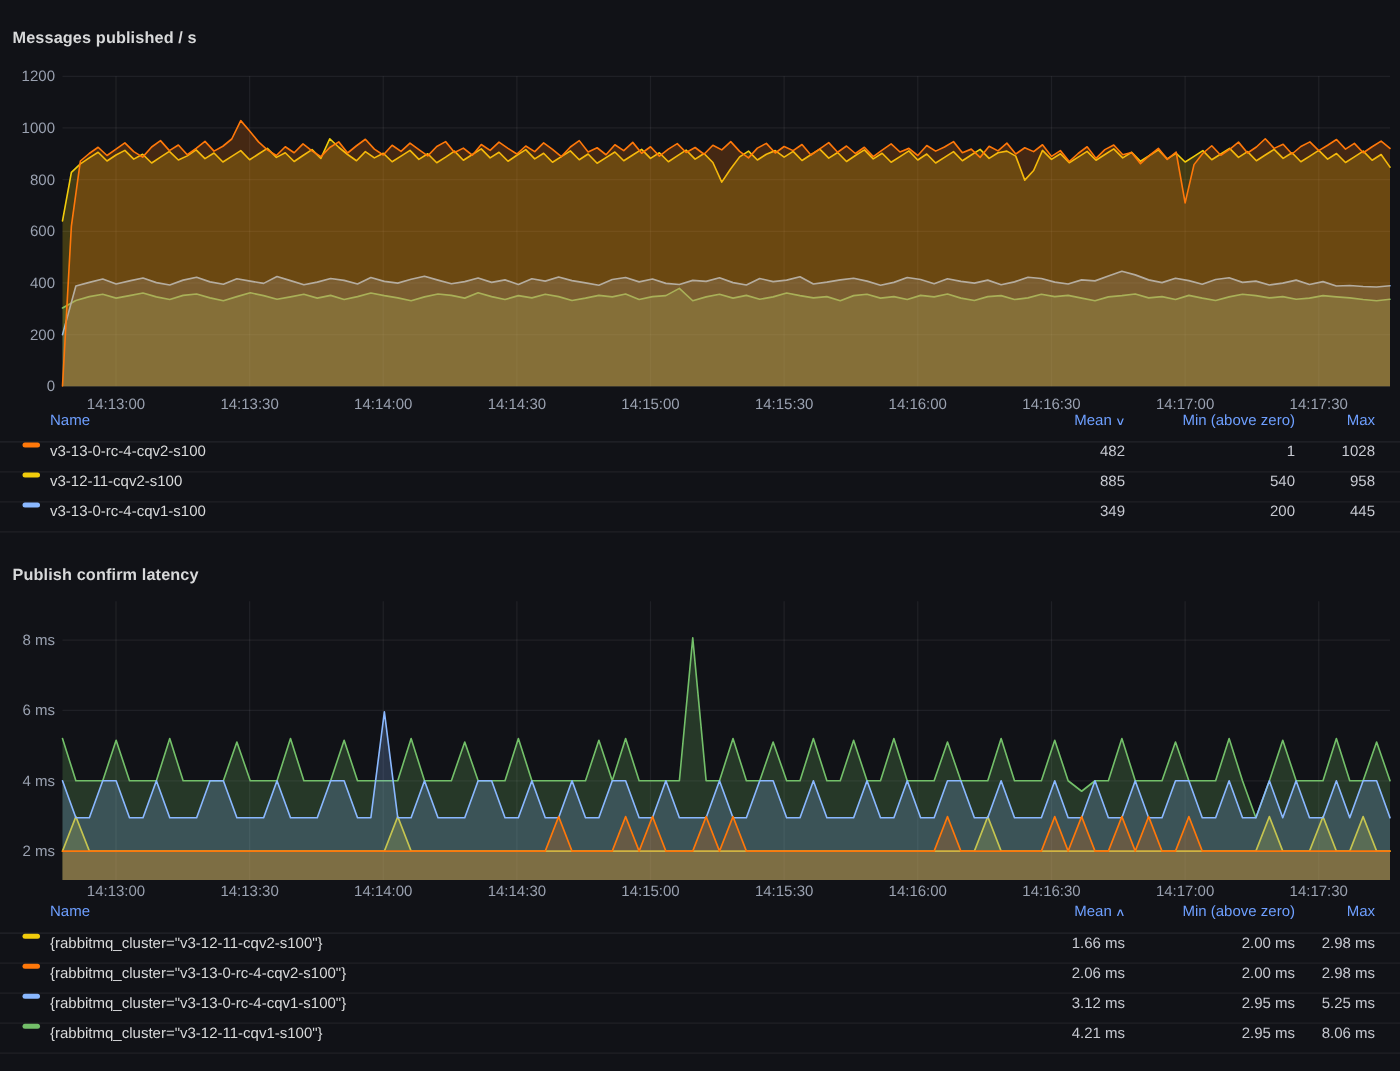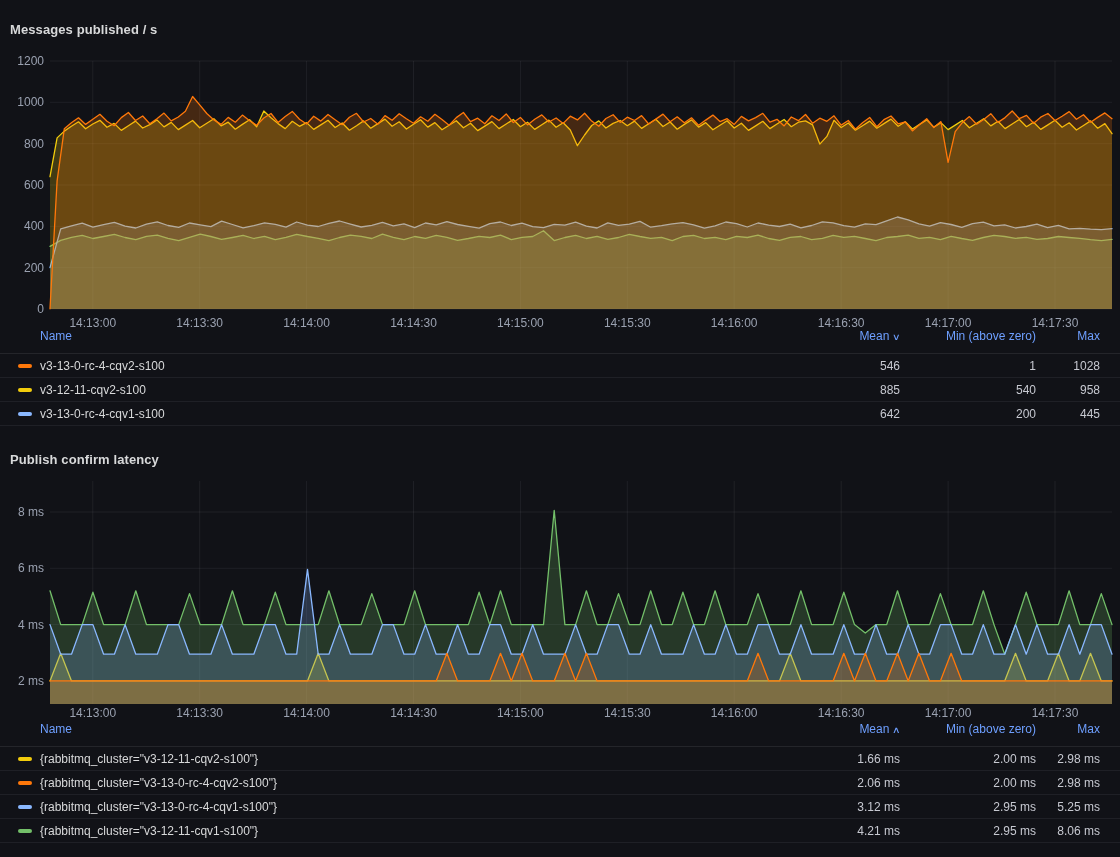--- a/index.html
+++ b/index.html
@@ -21,21 +21,21 @@
   #chart2{margin-top:3px}
   .legend{font-size:12px;color:#c7c9d1}
   #legend2{margin-top:3px}
   .lg-header{
     display:flex;align-items:center;height:20px;
     padding:0 20px 16px 40px;box-sizing:border-box;
     border-bottom:1px solid rgba(204,204,220,0.10);
     color:#6e9fff;font-weight:500;
   }
   .lg-row{
-    display:flex;align-items:center;height:24px;
+    display:flex;align-items:flex-start;height:24px;
     padding:0 20px 0 18px;box-sizing:border-box;
     border-bottom:1px solid rgba(204,204,220,0.08);
   }
   .swatch{width:14px;height:4px;border-radius:2px;margin-right:8px;flex:none}
   .lg-name{flex:1;color:#d8d9da;cursor:pointer;white-space:nowrap;overflow:hidden}
   .lg-name-h{flex:1;cursor:pointer}
   .lg-col{text-align:right;white-space:nowrap}
   .col-mean{width:120px}
   .col-min{width:136px}
   .col-max{width:64px}
@@ -97,35 +97,35 @@
       <div class="lg-header">
         <span class="lg-name-h hdr-col">Name</span>
         <span class="lg-col col-mean hdr-col"><span>Mean</span><span class="caret">∨</span></span>
         <span class="lg-col col-min hdr-col">Min (above zero)</span>
         <span class="lg-col col-max hdr-col">Max</span>
       </div>
       <div class="lg-rows">
           <div class="lg-row">
             <span class="swatch" style="background: rgb(255, 120, 10);"></span>
             <span class="lg-name">v3-13-0-rc-4-cqv2-s100</span>
-            <span class="lg-col col-mean">546</span>
+            <span class="lg-col col-mean">482</span>
             <span class="lg-col col-min">1</span>
             <span class="lg-col col-max">1028</span>
           </div>
           <div class="lg-row">
             <span class="swatch" style="background: rgb(242, 204, 12);"></span>
             <span class="lg-name">v3-12-11-cqv2-s100</span>
             <span class="lg-col col-mean">885</span>
             <span class="lg-col col-min">540</span>
             <span class="lg-col col-max">958</span>
           </div>
           <div class="lg-row">
             <span class="swatch" style="background: rgb(138, 184, 255);"></span>
             <span class="lg-name">v3-13-0-rc-4-cqv1-s100</span>
-            <span class="lg-col col-mean">642</span>
+            <span class="lg-col col-mean">349</span>
             <span class="lg-col col-min">200</span>
             <span class="lg-col col-max">445</span>
           </div>
         </div>
     </div>
   </section>
 
   <section class="panel" id="panel2">
     <h2 class="panel-title">Publish confirm latency</h2>
     <svg class="chart" id="chart2" width="1120" height="253" viewBox="0 0 1120 253">

